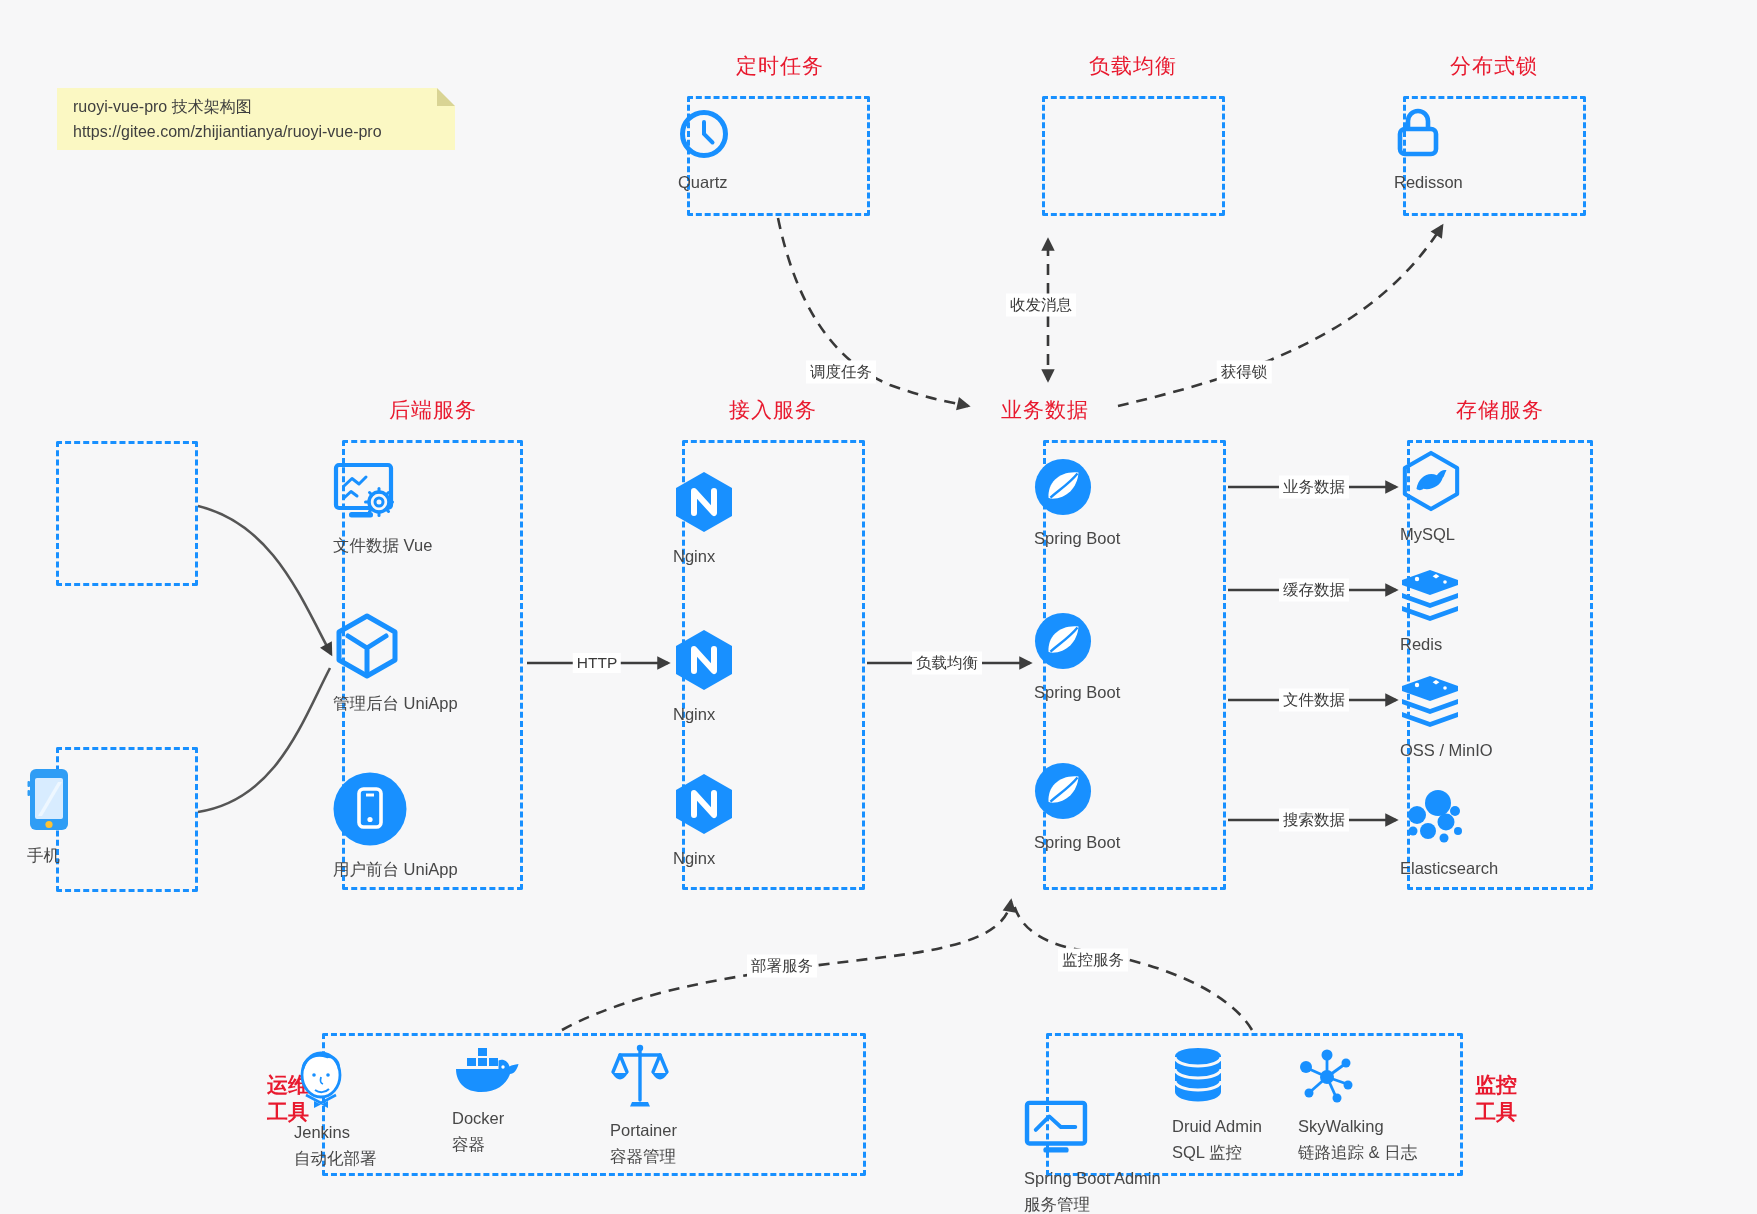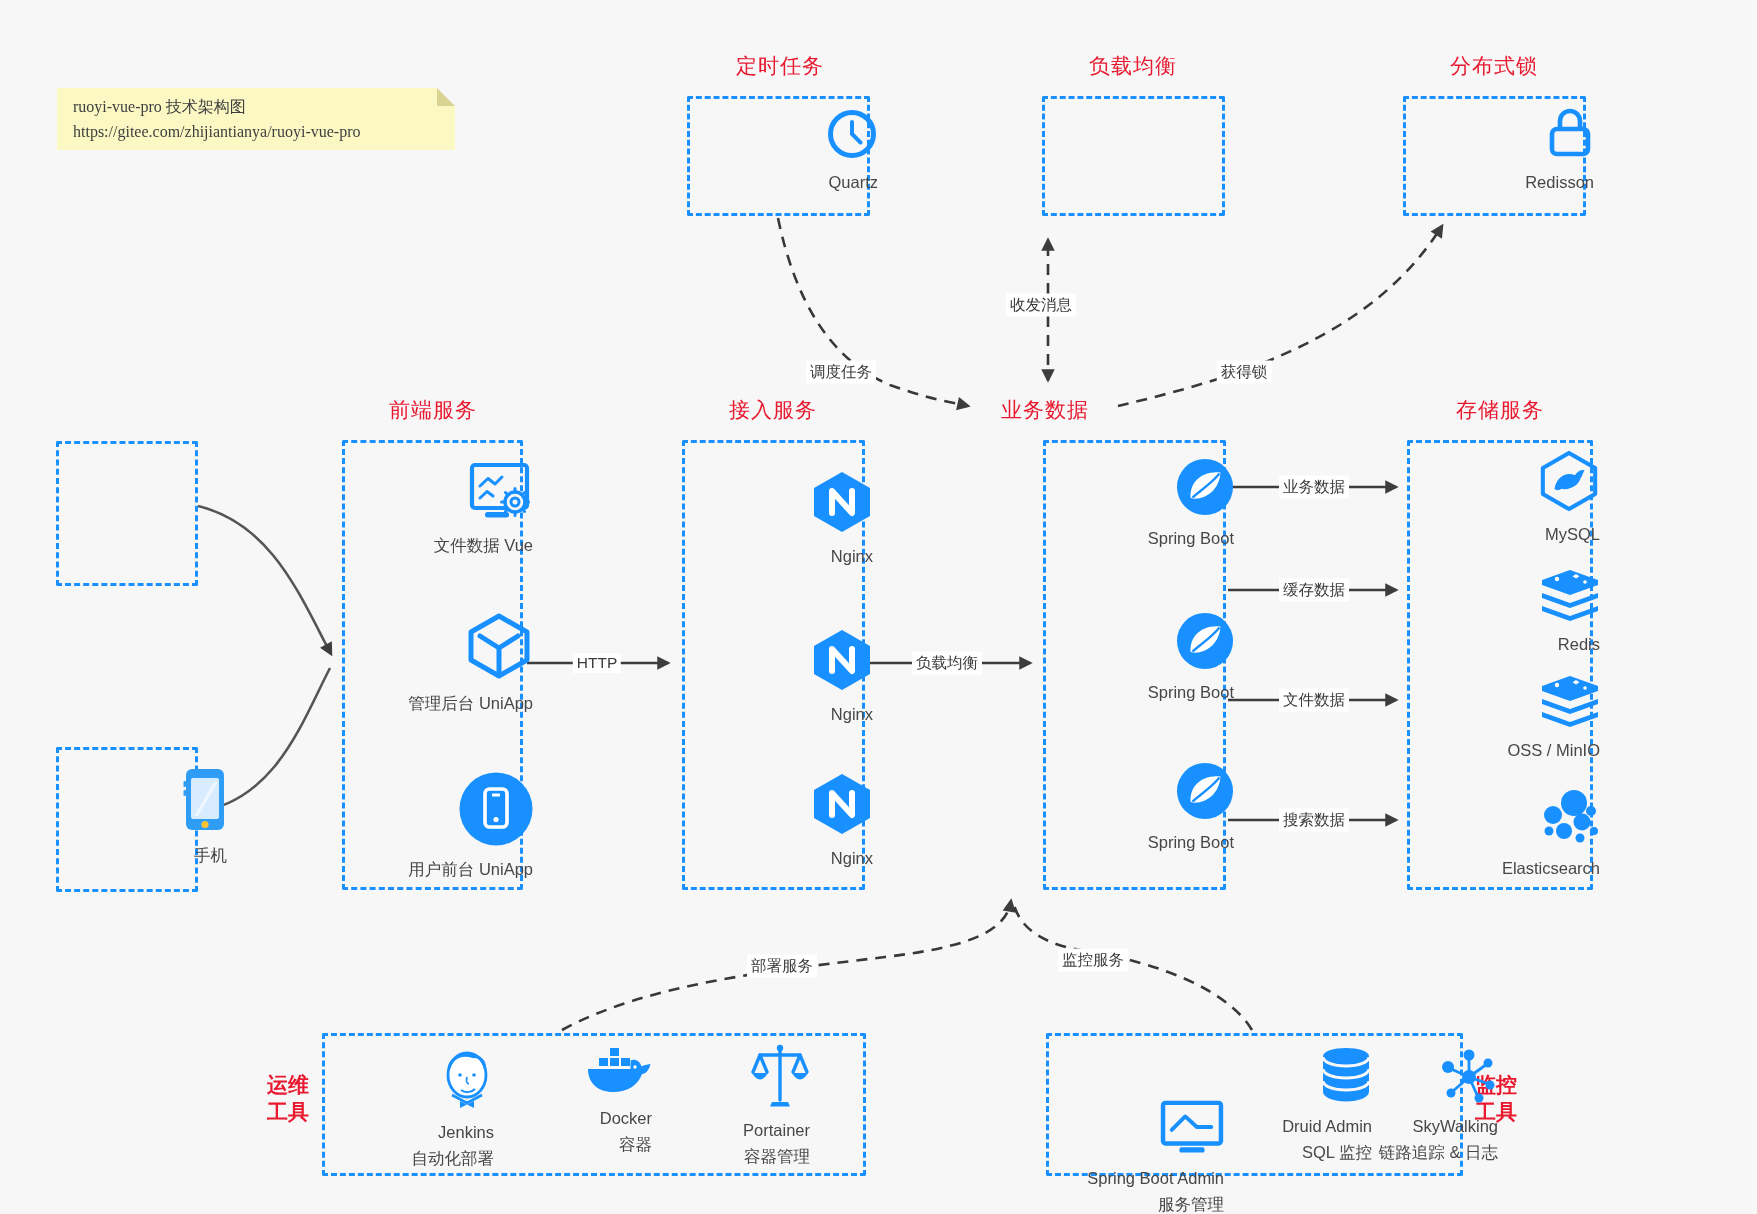--- a/index.html
+++ b/index.html
@@ -5,28 +5,28 @@
   html,body{margin:0;padding:0;background:#f7f7f8;}
   .canvas{position:relative;width:1757px;height:1214px;background:#f7f7f8;
           font-family:"Liberation Sans","DejaVu Sans",sans-serif;overflow:hidden;}
   .edges{position:absolute;left:0;top:0;width:1757px;height:1214px;}
   .dashed-box{position:absolute;border:3px dashed #1890ff;border-radius:2px;box-sizing:border-box;}
   .group-title{position:absolute;transform:translateX(-50%);font-size:21px;font-weight:normal;
                color:#e8192e;letter-spacing:1px;white-space:nowrap;}
   .side-title{position:absolute;transform:translateX(-50%);font-size:21px;font-weight:bold;
               color:#e8192e;line-height:1.3;text-align:center;white-space:nowrap;}
   .node{position:absolute;transform:translateX(-50%);display:flex;flex-direction:column;
-        align-items:flex-end;gap:13px;width:200px;}
+        align-items:flex-start;gap:13px;width:200px;}
   .node .icon{display:block;line-height:0;}
   .node-label{font-size:16.5px;color:#474747;white-space:nowrap;}
   .node-sub{font-size:16.5px;color:#474747;white-space:nowrap;margin-top:-7px;}
   .edge-label{position:absolute;transform:translate(-50%,-50%);font-size:15.5px;color:#3a3a3a;
               background:#ffffff;padding:1px 4px;white-space:nowrap;}
   .note{position:absolute;left:57px;top:88px;width:398px;height:62px;box-sizing:border-box;
-        background:#fbf8c3;padding:7px 16px;font-size:16px;color:#3f3f3f;line-height:1.55;font-family:Liberation Serif, serif;}
+        background:#fbf8c3;padding:7px 16px;font-size:16px;color:#3f3f3f;line-height:1.55;}
   .note::after{content:"";position:absolute;top:0;right:0;width:0;height:0;
                border-top:18px solid #f7f7f8;border-left:18px solid #d9d494;}
 </style>
 </head>
 <body>
 
 <div class="canvas">
 
   <svg class="edges" viewBox="0 0 1757 1214">
     <defs>
@@ -61,21 +61,21 @@
 
   <div class="note">
     <div>ruoyi-vue-pro 技术架构图</div>
     <div>https://gitee.com/zhijiantianya/ruoyi-vue-pro</div>
   </div>
 
   <div class="group-title" style="left:780px;top:52px">定时任务</div>
   <div class="group-title" style="left:1133px;top:52px">负载均衡</div>
   <div class="group-title" style="left:1494px;top:52px">分布式锁</div>
 
-  <div class="group-title" style="left:433px;top:396px">前端服务</div>
+  <div class="group-title" style="left:433px;top:396px">后端服务</div>
   <div class="group-title" style="left:773px;top:396px">接入服务</div>
   <div class="group-title" style="left:1045px;top:396px">业务数据</div>
   <div class="group-title" style="left:1500px;top:396px">存储服务</div>
 
   <div class="dashed-box" style="left:687px;top:96px;width:183px;height:120px"></div>
   <div class="dashed-box" style="left:1042px;top:96px;width:183px;height:120px"></div>
   <div class="dashed-box" style="left:1403px;top:96px;width:183px;height:120px"></div>
   <div class="dashed-box" style="left:56px;top:441px;width:142px;height:145px"></div>
   <div class="dashed-box" style="left:56px;top:747px;width:142px;height:145px"></div>
   <div class="dashed-box" style="left:342px;top:440px;width:181px;height:450px"></div>

